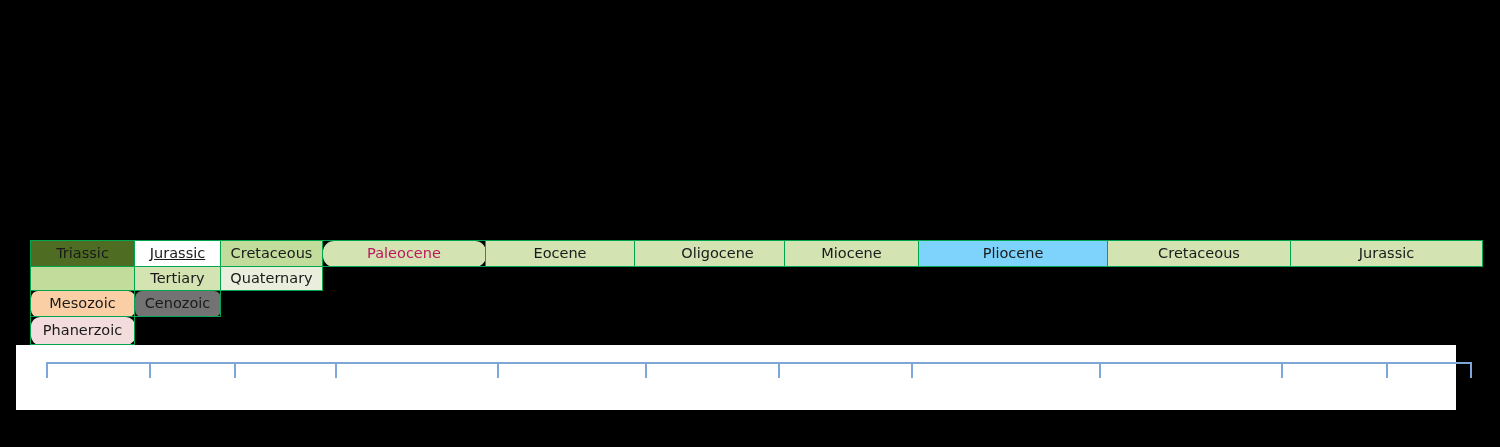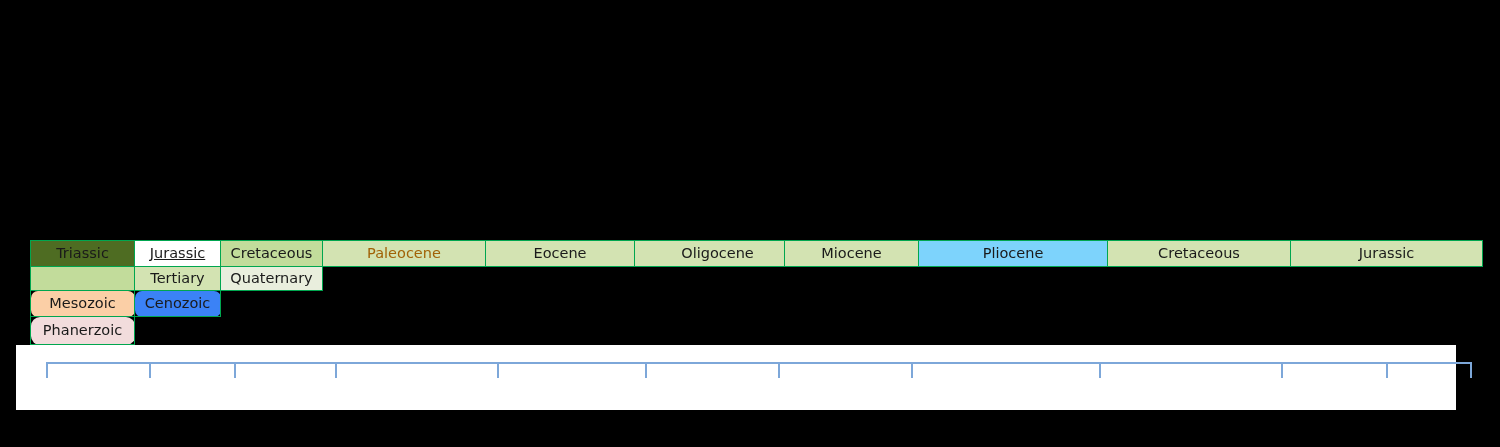--- a/index.html
+++ b/index.html
@@ -64,36 +64,36 @@
 <body>
 
 <div id="stage">
 
   <table id="timescale">
     <tbody>
       <tr class="row-epoch">
           <td style="background: rgb(78, 108, 34); width: 103px; color: rgb(26, 26, 26);">Triassic</td>
           <td style="background: #ffffff; width: 85px; color: rgb(26, 26, 26); text-decoration: underline;">Jurassic</td>
           <td style="background: rgb(194, 220, 155); width: 101px; color: rgb(26, 26, 26);">Cretaceous</td>
-          <td style="background: rgb(211, 227, 178); width: 162px; color: #a16207;">Paleocene</td>
+          <td style="background: rgb(211, 227, 178); width: 162px; color: #be185d; border-radius: 11px;">Paleocene</td>
           <td style="background: rgb(211, 227, 178); width: 148px; color: rgb(26, 26, 26);">Eocene</td>
           <td style="background: rgb(211, 227, 178); width: 133px; color: rgb(26, 26, 26); padding-left: 16px;">Oligocene</td>
           <td style="background: rgb(211, 227, 178); width: 133px; color: rgb(26, 26, 26);">Miocene</td>
           <td style="background: #7dd3fc; width: 188px; color: rgb(26, 26, 26);">Pliocene</td>
           <td style="background: rgb(211, 227, 178); width: 182px; color: rgb(26, 26, 26);">Cretaceous</td>
           <td style="background: rgb(211, 227, 178); width: 191px; color: rgb(26, 26, 26);">Jurassic</td>
         </tr>
       <tr class="row-period">
           <td style="background: rgb(194, 220, 155); width: 289px;"></td>
           <td style="background: rgb(211, 227, 178); width: 946px;">Tertiary</td>
           <td style="background: rgb(233, 238, 221); width: 191px;">Quaternary</td>
         </tr>
       <tr class="row-era">
           <td class="era-cell" style="background: rgb(251, 207, 166); width: 289px;">Mesozoic</td>
-          <td class="era-cell" style="background: #3b82f6; width: 1137px;">Cenozoic</td>
+          <td class="era-cell" style="background: #737373; width: 1137px;">Cenozoic</td>
         </tr>
       <tr class="row-eon">
           <td class="eon-cell" style="background: rgb(242, 220, 220); width: 1426px;">Phanerzoic</td>
         </tr>
     </tbody>
   </table>
 
   <div id="axis-panel">
     <div id="axis-line" style="background: rgb(125, 167, 217);"></div>
   <div class="axis-tick" style="left: 30px; background: rgb(125, 167, 217);"></div>

